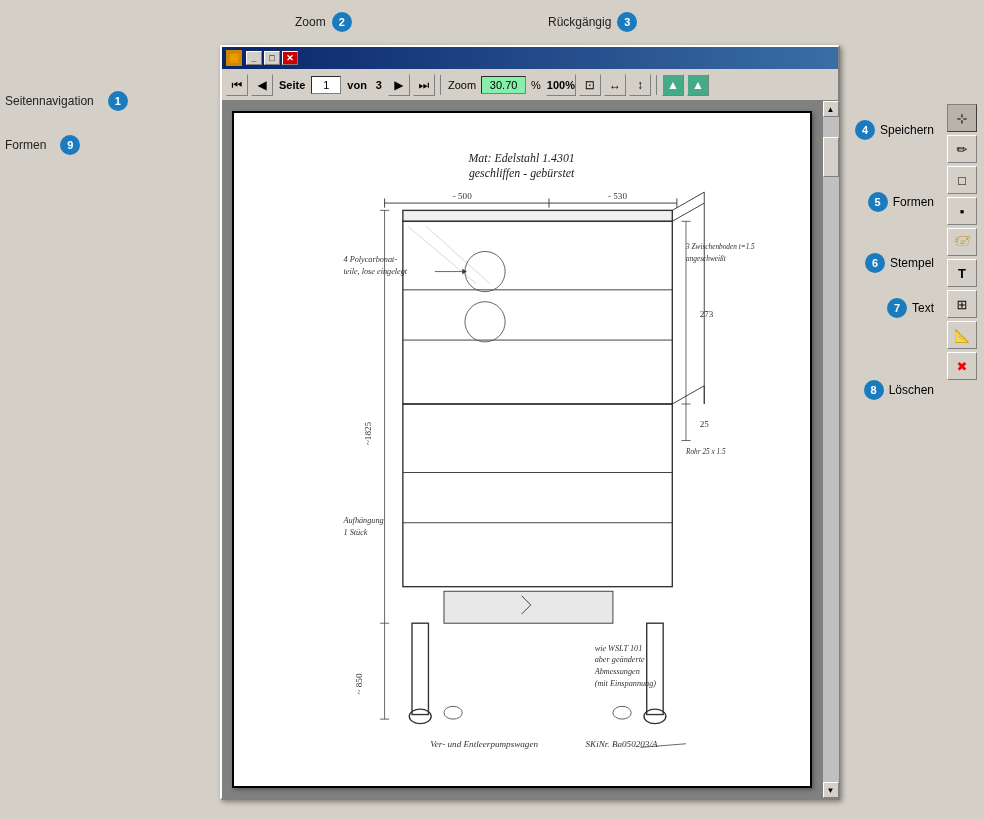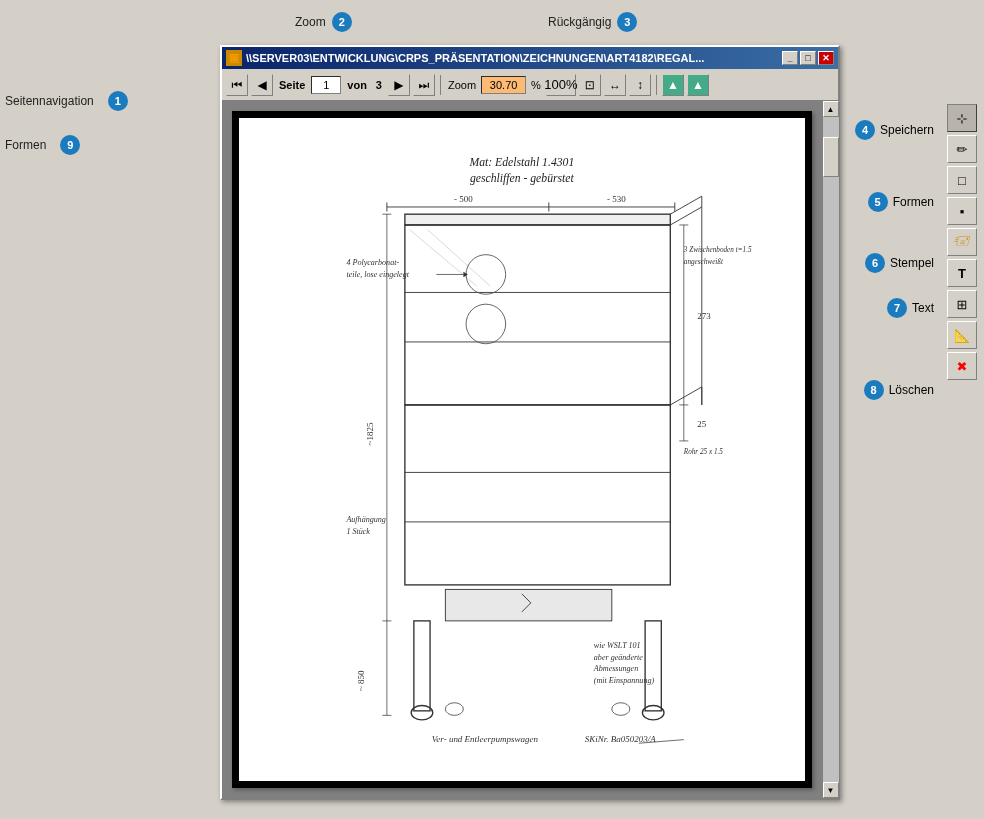--- a/index.html
+++ b/index.html
@@ -123,21 +123,21 @@
       height: 18px;
       border: 1px inset #808080;
       background: white;
       text-align: center;
       font-size: 11px;
     }
     .zoom-input {
       width: 45px;
       height: 18px;
       border: 1px inset #808080;
-      background: #fdba74;
+      background: #86efac;
       text-align: center;
       font-size: 11px;
     }
     .toolbar-sep {
       width: 1px;
       height: 20px;
       background: #808080;
       margin: 0 2px;
     }
     .zoom-label {
@@ -158,21 +158,21 @@
       overflow: hidden;
       position: relative;
     }
     .doc-page {
       position: absolute;
       top: 10px;
       left: 10px;
       right: 10px;
       bottom: 10px;
       background: white;
-      border: 7px solid #000000;
+      border: 2px solid #000000;
       box-shadow: 2px 2px 4px rgba(0,0,0,0.3);
       overflow: hidden;
     }
     .doc-sketch {
       width: 100%;
       height: 100%;
       display: flex;
       align-items: center;
       justify-content: center;
       position: relative;
@@ -288,21 +288,20 @@
   <span>Formen</span>
   <span class="badge-blue">9</span>
 </div>
 
 <div class="app-window">
 
   <div class="title-bar">
     <div class="title-bar-icon">
       <span style="font-size:8px; color:orange;">🖼</span>
     </div>
-    <span class="title-bar-text">\\SERVER03\ENTWICKLUNG\CRPS_PRÄSENTATION\ZEICHNUNGEN\ART4182\REGAL...</span>
     <div class="title-bar-buttons">
       <div class="tb-btn">_</div>
       <div class="tb-btn">□</div>
       <div class="tb-btn close-btn">✕</div>
     </div>
   </div>
 
   <div class="toolbar">
 
     <div class="toolbar-btn" title="First page">⏮</div>
@@ -310,21 +309,21 @@
     <span class="page-label">Seite</span>
     <input class="page-input" type="text" value="1" style="">
     <span class="page-label">von</span>
     <span class="page-label">3</span>
     <div class="toolbar-btn" title="Next page">▶</div>
     <div class="toolbar-btn" title="Last page">⏭</div>
     <div class="toolbar-sep"></div>
     <span class="zoom-label">Zoom</span>
     <input class="zoom-input" type="text" value="30.70" style="">
     <span class="zoom-label">%</span>
-    <div class="toolbar-btn" style="width:30px; font-size:13px;">100%</div>
+    <div class="toolbar-btn" style="width:30px; font-size:11px;font-weight:bold;">100%</div>
     <div class="toolbar-btn">⊡</div>
     <div class="toolbar-btn">↔</div>
     <div class="toolbar-btn">↕</div>
     <div class="toolbar-sep"></div>
     <div class="toolbar-btn" style="background:#4a8;color:white;">▲</div>
     <div class="toolbar-btn" style="background:#4a8;color:white;">▲</div>
   </div>
 
   <div class="content-area">
 

